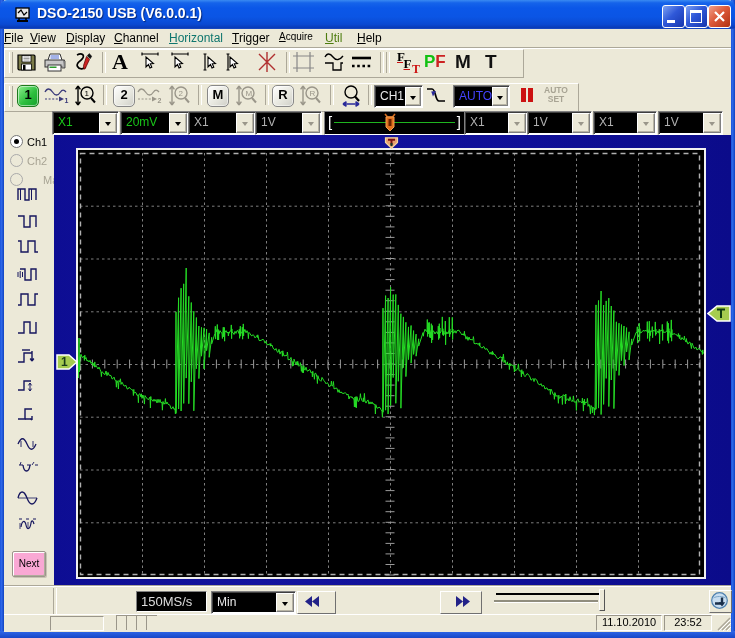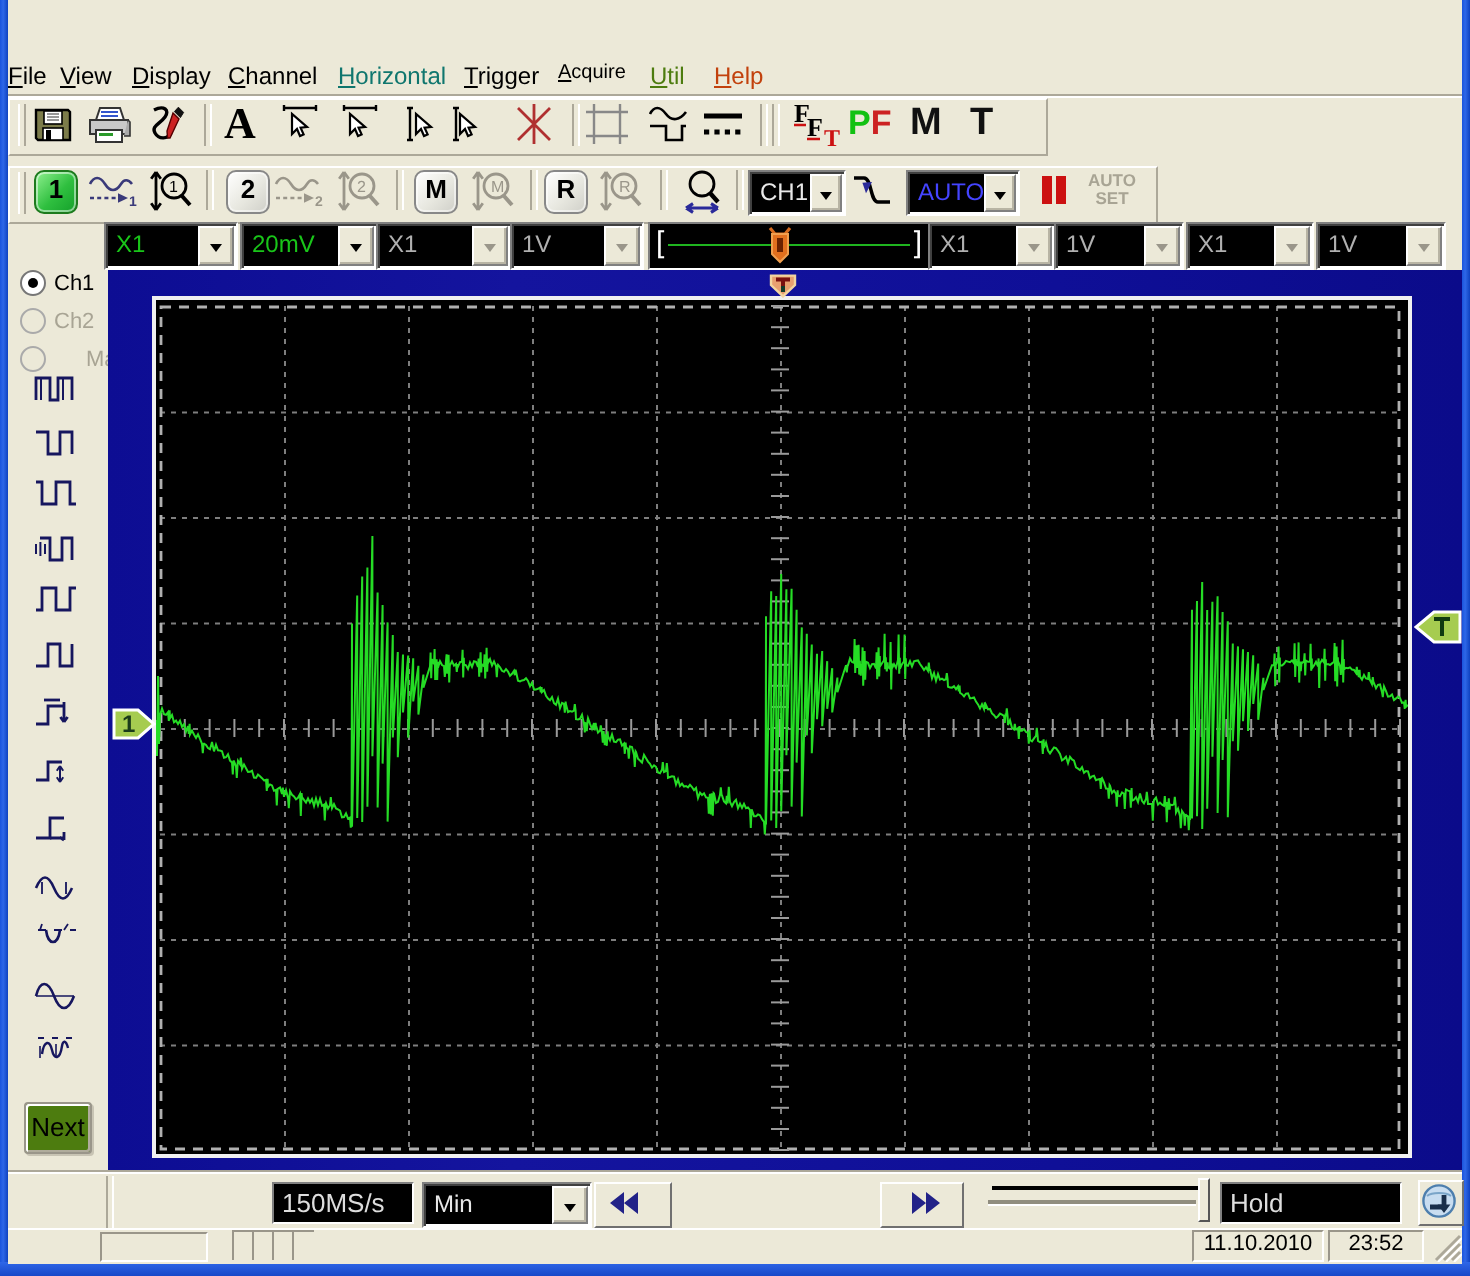--- a/index.html
+++ b/index.html
@@ -4,31 +4,51 @@
 body {font-family:"Liberation Sans",sans-serif;width:735px;height:638px;overflow:hidden}
 #win {position:relative;width:735px;height:638px;background:#ece9d8}
 .frame {position:absolute;background:linear-gradient(90deg,#1a54dd,#2e67e8 40%,#0f42c0)}
 </style></head><body>
 <div id="win">
 
 <div class="frame" style="left:0;top:0;width:4px;height:638px"></div>
 <div class="frame" style="left:731px;top:0;width:4px;height:638px"></div>
 <div style="position:absolute;left:0;top:631px;width:735px;height:7px;background:linear-gradient(180deg,#2e67e8,#1747c8)"></div>
 
+<div style="position:absolute;left:0;top:0;width:735px;height:29px;background:linear-gradient(180deg,#3a8af2 0%,#1563ea 10%,#0b57e8 28%,#0b55e5 58%,#0a49d2 84%,#0939b4 97%,#2a5ad0 100%);border-radius:7px 7px 0 0">
+<svg style="position:absolute;left:14px;top:5px" width="18" height="18" viewBox="0 0 18 18">
+<rect x="2" y="3" width="13" height="10" fill="#e8e8e8" stroke="#000" stroke-width="1.3"></rect>
+<path d="M4 8 L7 5 L10 10 L13 7" stroke="#000" stroke-width="1.2" fill="none"></path>
+<path d="M5 13 L5 16 L12 16 L12 13" stroke="#000" stroke-width="1.5" fill="none"></path>
+<rect x="3" y="15" width="11" height="2" fill="#000"></rect>
+      </svg>
+<div style="position:absolute;left:37px;top:5px;color:#fff;font-weight:bold;font-size:14px;text-shadow:1px 1px 1px #05287a">DSO-2150 USB (V6.0.0.1)</div>
+<div style="position:absolute;left:662px;top:5px;width:21px;height:21px;border:1px solid #fff;border-radius:3px;background:linear-gradient(135deg,#7da1f2,#2f58d8 45%,#1636ad)">
+<div style="position:absolute;left:4px;bottom:4px;width:8px;height:3px;background:#fff"></div>
+      </div>
+<div style="position:absolute;left:685px;top:5px;width:21px;height:21px;border:1px solid #fff;border-radius:3px;background:linear-gradient(135deg,#7da1f2,#2f58d8 45%,#1636ad)">
+<div style="position:absolute;left:4px;top:4px;width:10px;height:9px;border:1px solid #fff;border-top-width:3px"></div>
+      </div>
+<div style="position:absolute;left:708px;top:5px;width:21px;height:21px;border:1px solid #fff;border-radius:3px;background:linear-gradient(135deg,#f0a08a,#dd5a3a 45%,#b03012)">
+<svg style="position:absolute;left:3px;top:3px" width="15" height="15" viewBox="0 0 15 15">
+          <path d="M3 3 L12 12 M12 3 L3 12" stroke="#fff" stroke-width="2.2"></path>
+        </svg>
+      </div>
+</div>
 
 <div style="position:absolute;left:4px;top:29px;width:727px;height:18px;background:#ece9d8"></div>
 <div style="position:absolute;left:4px;top:31px;font-size:12px;color:#000"><span style="text-decoration:underline">F</span>ile</div>
     <div style="position:absolute;left:30px;top:31px;font-size:12px;color:#000"><span style="text-decoration:underline">V</span>iew</div>
     <div style="position:absolute;left:66px;top:31px;font-size:12px;color:#000"><span style="text-decoration:underline">D</span>isplay</div>
     <div style="position:absolute;left:114px;top:31px;font-size:12px;color:#000"><span style="text-decoration:underline">C</span>hannel</div>
     <div style="position:absolute;left:169px;top:31px;font-size:12px;color:#0f766e"><span style="text-decoration:underline">H</span>orizontal</div>
     <div style="position:absolute;left:232px;top:31px;font-size:12px;color:#000"><span style="text-decoration:underline">T</span>rigger</div>
     <div style="position:absolute;left:279px;top:31px;font-size:10px;color:#000"><span style="text-decoration:underline">A</span>cquire</div>
     <div style="position:absolute;left:325px;top:31px;font-size:12px;color:#4d7c0f"><span style="text-decoration:underline">U</span>til</div>
-    <div style="position:absolute;left:357px;top:31px;font-size:12px;color:#c2410c"><span style="text-decoration:underline">H</span>elp</div>
+    <div style="position:absolute;left:357px;top:31px;font-size:12px;color:#000000"><span style="text-decoration:underline">H</span>elp</div>
 
 <div style="position:absolute;left:4px;top:47px;width:727px;height:88px;background:#ece9d8;border-top:1px solid #aca899;box-shadow:inset 0 1px 0 #fff"></div>
 <div style="position:absolute;left:4px;top:49px;width:518px;height:27px;background:#ece9d8;border:1px solid #fff;border-right-color:#aca899;border-bottom-color:#aca899"></div>
 <div style="position:absolute;left:9px;top:52px;width:2px;height:21px;border-left:1px solid #fff;border-right:1px solid #aca899"></div>
 <div style="position:absolute;left:4px;top:83px;width:573px;height:27px;background:#ece9d8;border:1px solid #fff;border-right-color:#aca899;border-bottom-color:#aca899"></div>
 <div style="position:absolute;left:9px;top:86px;width:2px;height:21px;border-left:1px solid #fff;border-right:1px solid #aca899"></div>
 <div style="position:absolute;left:0;top:0;width:735px;height:638px">
       <div style="position:absolute;left:17px;top:53px;width:19px;height:19px"><svg width="19" height="19" viewBox="0 0 19 19">
 <path d="M1 2 L17 2 L18 3 L18 17 L2 17 L1 16 Z" fill="#7c7c4a" stroke="#000" stroke-width="1.2"></path>
 <rect x="5" y="2.5" width="9" height="6.5" fill="#fff" stroke="#000" stroke-width="0.8"></rect>
@@ -290,21 +310,21 @@
       <div style="position:absolute;left:16px;top:487px;width:24px;height:22px"><svg width="24" height="22" viewBox="0 0 24 22" fill="none" stroke="#16165e" stroke-width="1.4">
           <path d="M2 11 C4 3, 8 3, 11 11 C14 19, 18 19, 21 11" stroke-width="1.3"></path>
           <path d="M2 11 L21 11" stroke-width="0.8"></path>
         </svg></div>
       <div style="position:absolute;left:16px;top:513px;width:24px;height:22px"><svg width="24" height="22" viewBox="0 0 24 22" fill="none" stroke="#16165e" stroke-width="1.4">
           <path d="M3 6 L6 6 M10 6 L13 6 M17 6 L20 6" stroke-width="1"></path>
           <path d="M5 14 C6 7, 9 7, 10 12 C11 17, 14 17, 15 10 C15.5 7, 17 7, 18 11" stroke-width="1.2"></path>
           <path d="M4 10 L4 16 M12 9 L12 15" stroke-width="0.8"></path>
         </svg></div>
     </div>
-<div style="position:absolute;left:12px;top:551px;width:32px;height:24px;background:#4d7c0f;border:1px solid #9a968a;border-radius:2px;box-shadow:inset 1px 1px 0 #fff, inset -1px -1px 0 #b0ac9c, 1px 1px 0 #c8c4b4;font-size:13px;text-align:center;line-height:23px;color:#000">Next</div>
+<div style="position:absolute;left:12px;top:551px;width:32px;height:24px;background:#f9a8d4;border:1px solid #9a968a;border-radius:2px;box-shadow:inset 1px 1px 0 #fff, inset -1px -1px 0 #b0ac9c, 1px 1px 0 #c8c4b4;font-size:10px;text-align:center;line-height:23px;color:#000">Next</div>
 
 <div style="position:absolute;left:54px;top:135px;width:677px;height:450px;background:linear-gradient(90deg,#0d0d93,#14149e 30%,#0f0f97 70%,#0b0b8a)"></div>
 <div style="position:absolute;left:76px;top:148px;width:630px;height:431px;background:#f0f0f0"></div>
 <div style="position:absolute;left:78px;top:150px;width:626px;height:427px;background:#000;overflow:hidden">
 <svg style="position:absolute;left:-78px;top:-150px" width="735" height="638" viewBox="0 0 735 638">
 <line x1="142.5" y1="153" x2="142.5" y2="575" stroke="#7e7e7e" stroke-width="1" stroke-dasharray="2.5 3"></line>
         <line x1="204.5" y1="153" x2="204.5" y2="575" stroke="#7e7e7e" stroke-width="1" stroke-dasharray="2.5 3"></line>
         <line x1="266.5" y1="153" x2="266.5" y2="575" stroke="#7e7e7e" stroke-width="1" stroke-dasharray="2.5 3"></line>
         <line x1="328.5" y1="153" x2="328.5" y2="575" stroke="#7e7e7e" stroke-width="1" stroke-dasharray="2.5 3"></line>
         <line x1="390.5" y1="153" x2="390.5" y2="575" stroke="#7e7e7e" stroke-width="1" stroke-dasharray="2.5 3"></line>
@@ -446,21 +466,20 @@
           <path d="M21 4 L14 9.5 L21 15 Z M14 4 L7 9.5 L14 15 Z" fill="#222288"></path>
         </svg></div>
       <div style="position:absolute;left:440px;top:591px;width:40px;height:21px;background:#ece9d8;border:1px solid #fff;border-right-color:#707070;border-bottom-color:#707070;"><svg width="38" height="19" viewBox="0 0 38 19">
           <path d="M15 4 L22 9.5 L15 15 Z M22 4 L29 9.5 L22 15 Z" fill="#222288"></path>
         </svg></div>
       <div style="position:absolute;left:490px;top:588px;width:120px;height:24px">
 <div style="position:absolute;left:6px;top:5px;width:105px;height:2px;background:#000"></div>
 <div style="position:absolute;left:4px;top:12px;width:104px;height:2px;background:#908d7e;border-bottom:1px solid #fff"></div>
 <div style="position:absolute;left:109px;top:1px;width:4px;height:20px;background:#ece9d8;border:1px solid #fff;border-right-color:#555;border-bottom-color:#555"></div>
       </div>
-      <div style="position:absolute;left:610px;top:591px;width:91px;height:21px;background:#000;border:1px solid #808080;border-bottom-color:#fff;border-right-color:#fff;color:#ddd;font-size:13px;line-height:19px;padding-left:4px;box-sizing:border-box">Hold</div>
       <div style="position:absolute;left:709px;top:590px;width:21px;height:21px;background:#ece9d8;border:1px solid #fff;border-right-color:#707070;border-bottom-color:#707070">
 <svg width="19" height="19" viewBox="0 0 19 19">
 <circle cx="9.5" cy="9.5" r="7.8" fill="#c8ddf0" stroke="#4d7fae" stroke-width="1.2"></circle>
 <path d="M3.5 7 C6 5, 13 5, 15.5 7" stroke="#7aa5c8" stroke-width="1" fill="none"></path>
 <path d="M5 12.5 L12 12.5 L12 6.5" stroke="#1a2f4a" stroke-width="2.4" fill="none"></path>
 <path d="M12 15.5 L8.8 11.3 L15.2 11.3 Z" fill="#1a2f4a"></path>
         </svg></div>
     </div>
 
 <div style="position:absolute;left:4px;top:614px;width:727px;height:17px;background:#ece9d8;border-top:1px solid #fff"></div>

